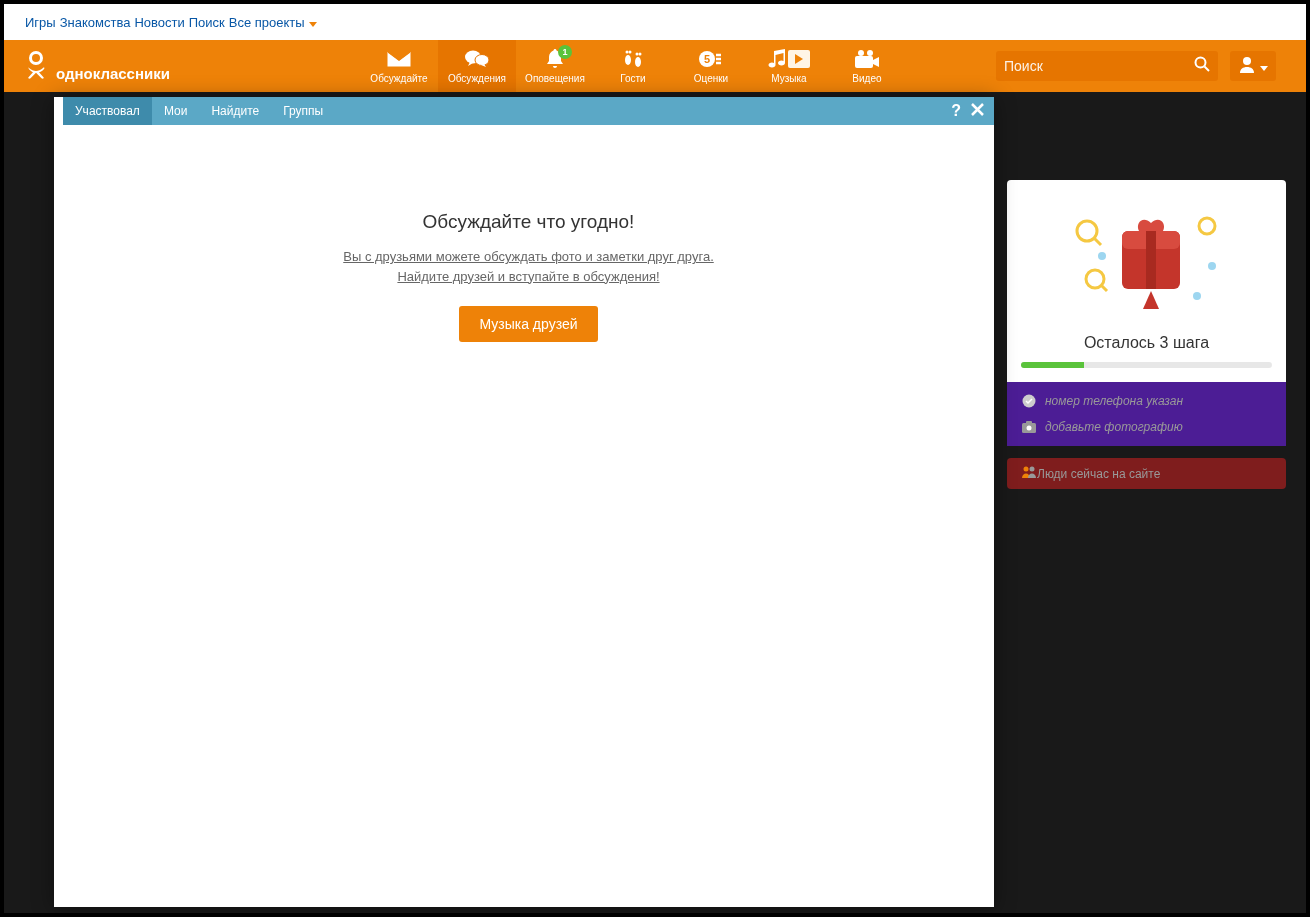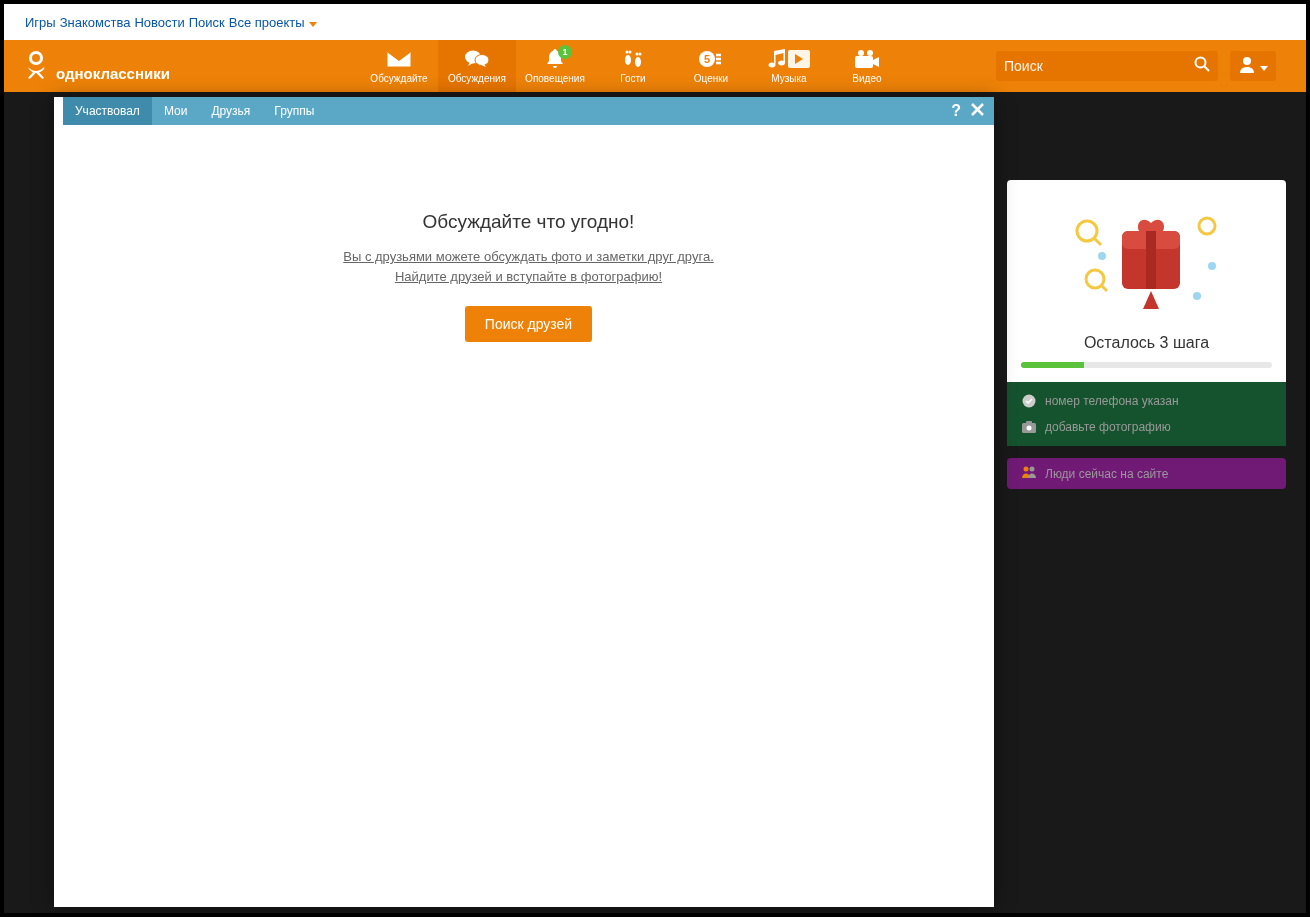--- a/index.html
+++ b/index.html
@@ -23,24 +23,24 @@
 .search-box input::placeholder { color: #fff; opacity: 0.9; }
 .search-icon { cursor: pointer; }
 .user-menu { margin-left: 12px; background: #e67500; border-radius: 3px; width: 46px; height: 30px; display: flex; align-items: center; justify-content: center; gap: 4px; cursor: pointer; }
 .body-area { background: #333; height: 821px; position: relative; }
 .right-panel { position: absolute; right: 20px; top: 88px; width: 279px; }
 .gift-card { background: #fff; border-radius: 4px 4px 0 0; padding: 16px 0 14px; text-align: center; }
 .gift-illustration { height: 130px; position: relative; display: flex; align-items: center; justify-content: center; }
 .steps-title { margin-top: 8px; font-size: 16px; color: #333; }
 .progress-bar { height: 6px; background: #e7e7e7; border-radius: 3px; margin: 10px 14px 0; position: relative; overflow: hidden; }
 .progress-fill { height: 100%; background: #5ac33b; width: 25%; }
-.steps-list { background: #14532d; padding: 6px 0; }
+.steps-list { background: #4c1d95; padding: 6px 0; font-style: italic; }
 .step-item { display: flex; align-items: center; padding: 5px 14px; color: #999; font-size: 12px; gap: 8px; cursor: pointer; }
 .step-item .step-icon { width: 16px; height: 16px; display: flex; align-items: center; justify-content: center; }
-.online-users { background: #701a75; margin-top: 12px; padding: 8px 14px; display: flex; align-items: center; gap: 8px; color: #999; font-size: 12px; border-radius: 4px; cursor: pointer; }
+.online-users { background: #7f1d1d; margin-top: 12px; padding: 8px 14px; display: flex; align-items: center; color: #999; font-size: 12px; border-radius: 4px; cursor: pointer; }
 .modal { position: absolute; top: 5px; left: 50px; width: 940px; height: 810px; background: #fff; box-shadow: 0 2px 20px rgba(0,0,0,0.4); padding-left: 9px; }
 .modal-tabs { background: #5ba8c6; height: 28px; display: flex; align-items: stretch; position: relative; }
 .tab { padding: 0 12px; color: #fff; font-size: 12px; display: flex; align-items: center; cursor: pointer; }
 .tab.active { background: #3e8bab; }
 .modal-actions { margin-left: auto; display: flex; align-items: center; gap: 10px; padding-right: 10px; }
 .modal-action { color: #fff; cursor: pointer; font-size: 16px; font-weight: bold; }
 .modal-body { display: flex; height: 782px; flex-direction: column; }
 .modal-sidebar { width: 244px; border-right: 1px solid #e0e0e0; }
 .modal-content { flex: 1; display: flex; flex-direction: column; align-items: center; padding-top: 86px; }
 .modal-title { font-size: 19px; color: #333; }
@@ -234,37 +234,37 @@
               <path d="M7 12c0-3 2-4.5 4-4.5s4 1.5 4 4.5" fill="#999"></path>
             </svg></span>
         <span>Люди сейчас на сайте</span>
       </div>
     </div>
 
     <div class="modal">
       <div class="modal-tabs">
         <div class="tab active">Участвовал</div>
         <div class="tab">Мои</div>
-        <div class="tab">Друзья</div>
+        <div class="tab">Найдите</div>
         <div class="tab">Группы</div>
         <div class="modal-actions">
           <span class="modal-action">?</span>
           <span class="modal-action">
             <svg width="13" height="13" viewBox="0 0 13 13">
                 <path d="M1 1l11 11M12 1L1 12" stroke="#fff" stroke-width="2.5"></path>
               </svg>
           </span>
         </div>
       </div>
       <div class="modal-body">
         <div class="modal-sidebar"></div>
         <div class="modal-content">
           <div class="modal-title">Обсуждайте что угодно!</div>
           <div class="modal-desc">
             <div>Вы с друзьями можете обсуждать фото и заметки друг друга.</div>
-            <div>Найдите друзей и вступайте в фотографию!</div>
+            <div>Найдите друзей и вступайте в обсуждения!</div>
           </div>
-          <button class="find-btn">Поиск друзей</button>
+          <button class="find-btn">Музыка друзей</button>
         </div>
       </div>
     </div>
   </div>
 </div>
 
 </body></html>

